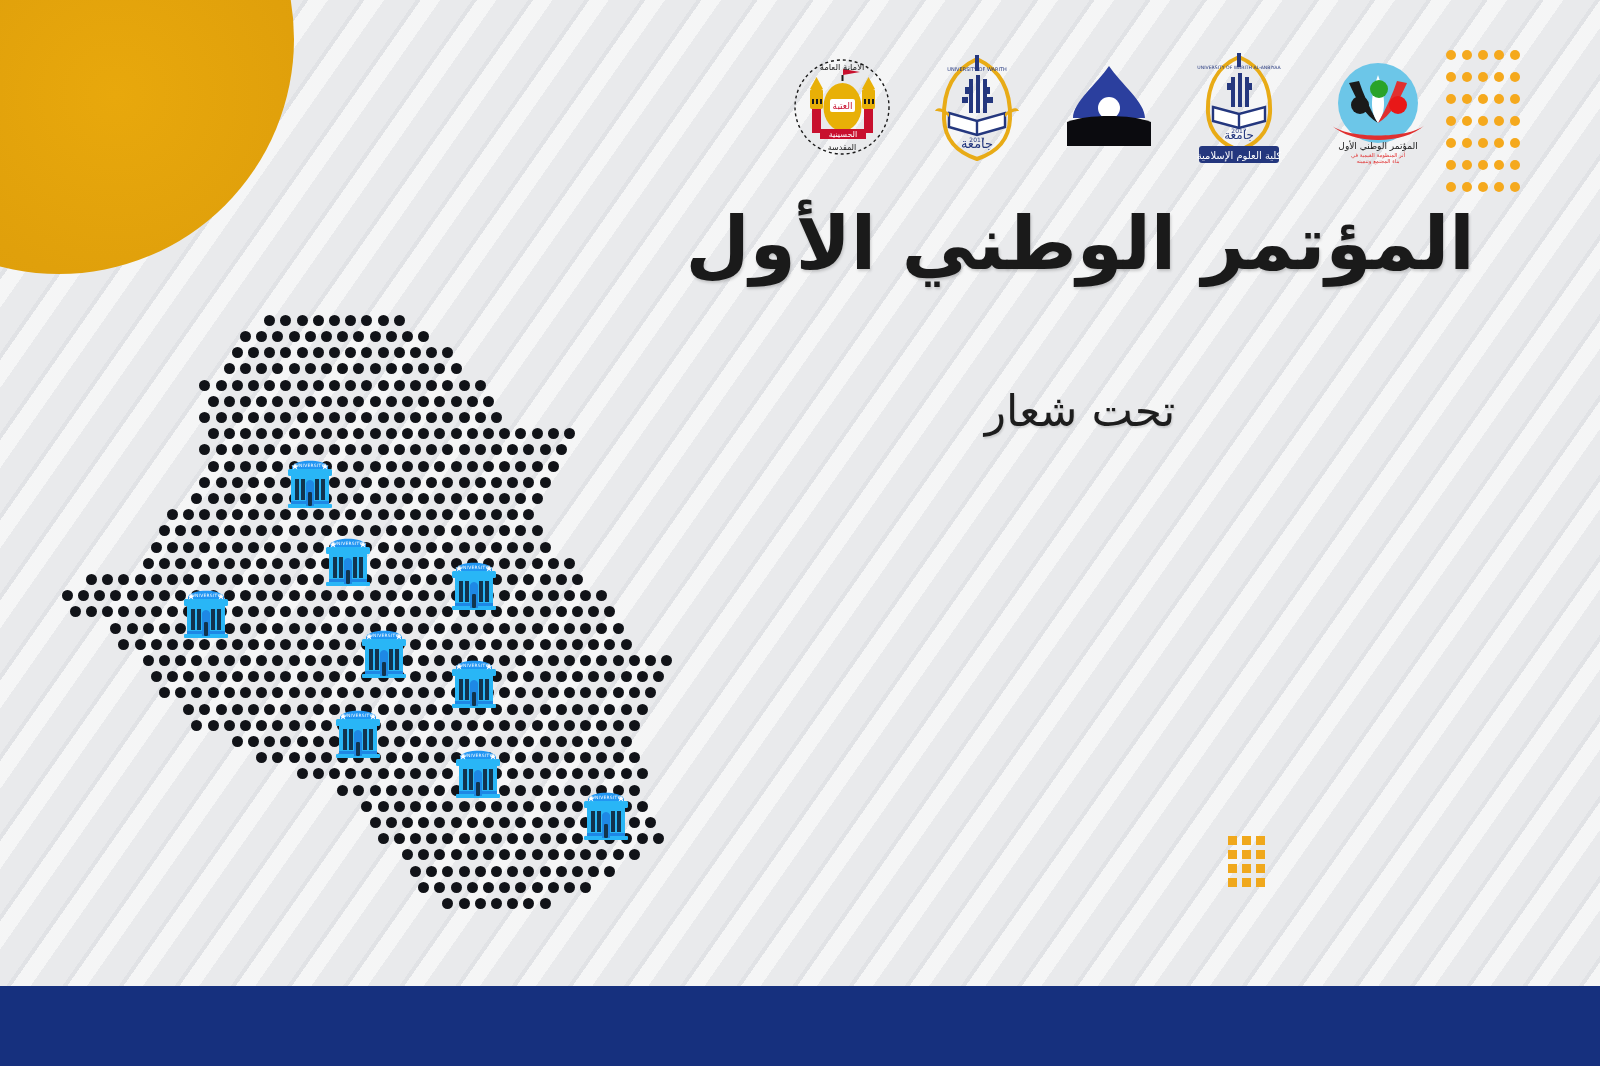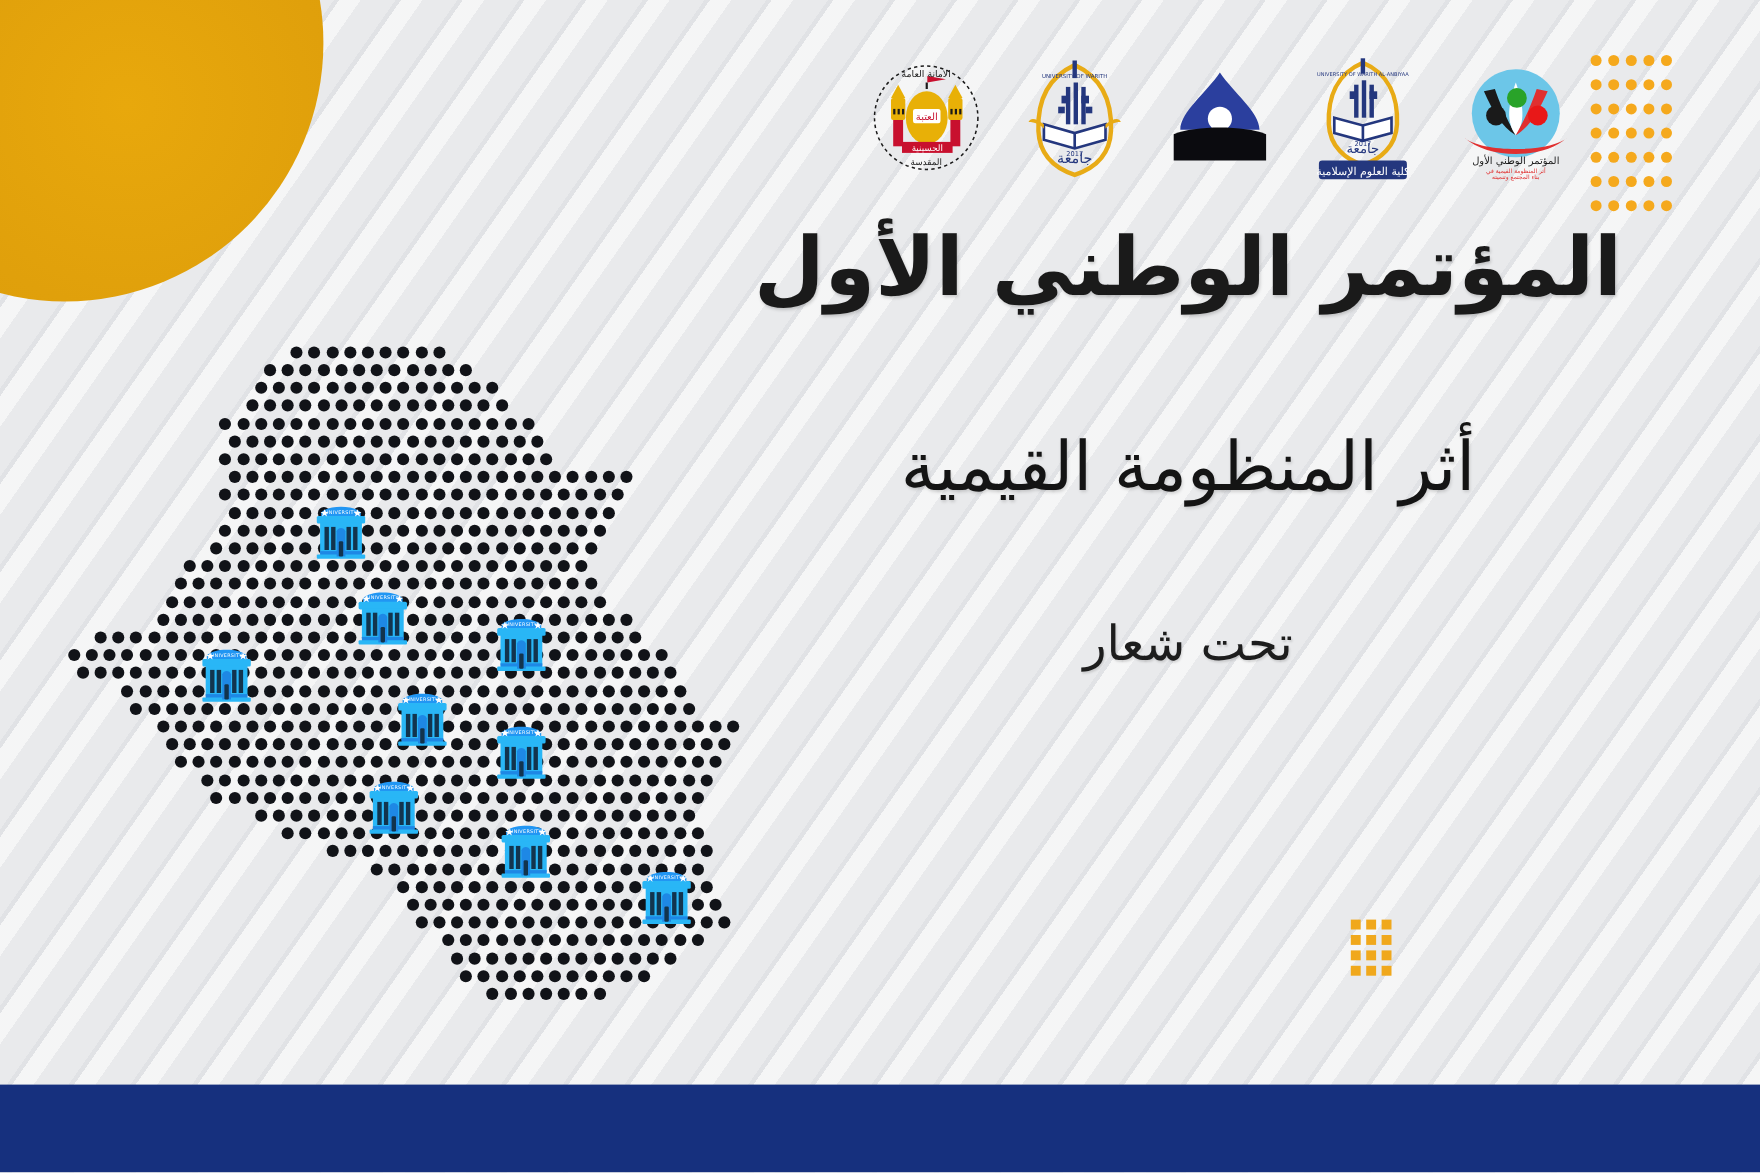--- a/index.html
+++ b/index.html
@@ -330,21 +330,20 @@
       <i></i>
     <i></i>
       <i></i>
       <i></i>
   </div>
 
   <div class="text-col">
 
     <div class="conf-title">المؤتمر الوطني الأول</div>
 
-    <div class="theme-line">أثر المنظومة القيمية</div>
 
 
     <div class="slogan-intro">تحت شعار</div>
 
   </div>
 
   <div class="map-wrap">
     <div id="map-dots">
         <span class="map-dot" style="left:219.2px;top:22.7px;background:#111318"></span>
         <span class="map-dot" style="left:235.39999999999998px;top:22.7px;background:#111318"></span>

